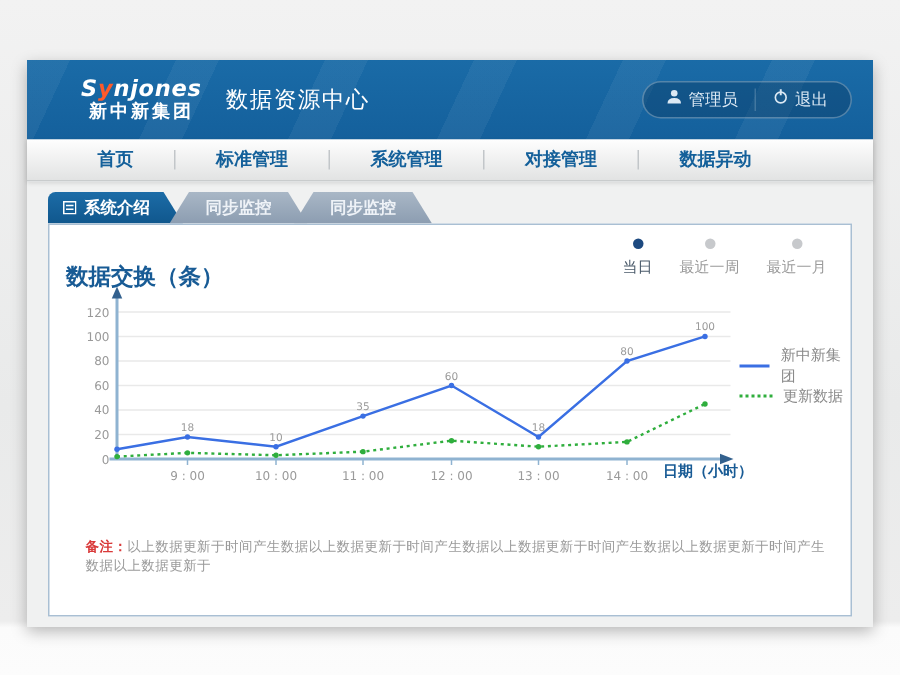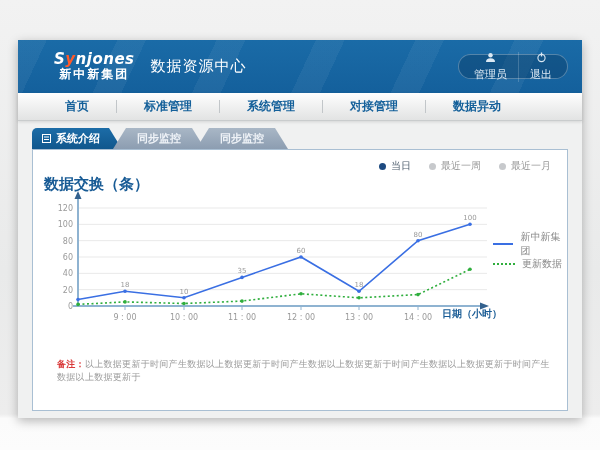--- a/index.html
+++ b/index.html
@@ -16,21 +16,21 @@
   .hdr::before { content:""; position:absolute; inset:0;
     background:repeating-linear-gradient(115deg, rgba(255,255,255,.05) 0 26px, rgba(255,255,255,0) 26px 90px); }
   .brand { margin-left:36px; line-height:1.05; text-align:center; position:relative; }
   .brand .en { color:#fff; font-weight:bold; font-size:15px; letter-spacing:.5px; font-style:italic; }
   .brand .en .y-accent { color:#ff5a2a; font-style:italic; }
   .brand .cn { color:#fff; font-weight:bold; font-size:12px; letter-spacing:2px; }
   .app-title { color:#fff; font-size:15px; margin-left:16px; position:relative; letter-spacing:1px; }
   .user-pill { position:absolute; right:14px; top:14px; height:25px; display:flex; align-items:center;
     background:rgba(8,52,88,.35); border:1px solid rgba(255,255,255,.28); border-radius:13px;
     font-size:11px; color:#dce9f4; padding:0 4px; }
-  .user-pill .item { display:flex; align-items:center; gap:4px; padding:0 11px; cursor:pointer;flex-direction:column; }
+  .user-pill .item { display:flex; align-items:flex-start; gap:4px; padding:0 11px; cursor:pointer; }
   .user-pill .item + .item { border-left:1px solid rgba(255,255,255,.18); }
   .pill-icon { display:inline-block; width:11px; height:11px; }
 
   
   .nav { height:28px; background:linear-gradient(180deg,#fefefe,#e2e3e3);
     border-bottom:1px solid #c9cccd; box-shadow:0 1px 3px rgba(0,0,0,.12);
     display:flex; align-items:center; padding-left:20px; position:relative; z-index:3; }
   .nav-item { color:#14609a; font-weight:bold; font-size:12px; padding:0 27px; cursor:pointer; }
   .nav-sep { width:1px; height:13px; background:#c2c6c9; }
 
@@ -41,21 +41,21 @@
     display:flex; align-items:center; gap:5px; cursor:pointer; }
   .tab.active { background:linear-gradient(180deg,#1c6ca7,#10578d); padding:0 22px 0 10px;
     border-radius:5px 0 0 0; clip-path:polygon(0 0, calc(100% - 13px) 0, 100% 100%, 0 100%); }
   .tab.inactive { background:linear-gradient(180deg,#a9b7c6,#8c9db1); color:#eef2f7;
     margin-left:-9px; padding:0 24px; clip-path:polygon(13px 0, calc(100% - 13px) 0, 100% 100%, 0 100%); }
   .tab-icon { width:9px; height:9px; }
 
   .panel { position:relative; margin:0 14px; height:262px; background:#fff; border:1px solid #a9bfd3; }
 
   .filters { position:absolute; top:9px; right:16px; display:flex; gap:18px; align-items:center; font-size:10px; }
-  .filter { display:flex; align-items:center; gap:5px; cursor:pointer; }
+  .filter { display:flex; align-items:center; gap:5px; cursor:pointer;flex-direction:column; }
   .dot { width:7px; height:7px; border-radius:50%; background:#c7c9cc; }
   .filter.selected .dot { background:#1d4a80; }
   .filter .flabel { color:#9a9a9a; }
   .filter.selected .flabel { color:#4a5a6a; }
 
   .y-title { position:absolute; top:25px; left:11px; font-size:15px; font-weight:bold; color:#185b95; }
   .chart { position:absolute; left:14px; top:40px; width:450px; height:142px; }
   .x-axis-label { position:absolute; left:409px; top:157px; font-size:10px; font-weight:bold; color:#185b95; }
 
   .series-legend { position:absolute; left:460px; top:84px; font-size:10px; color:#8a8a8a; }

